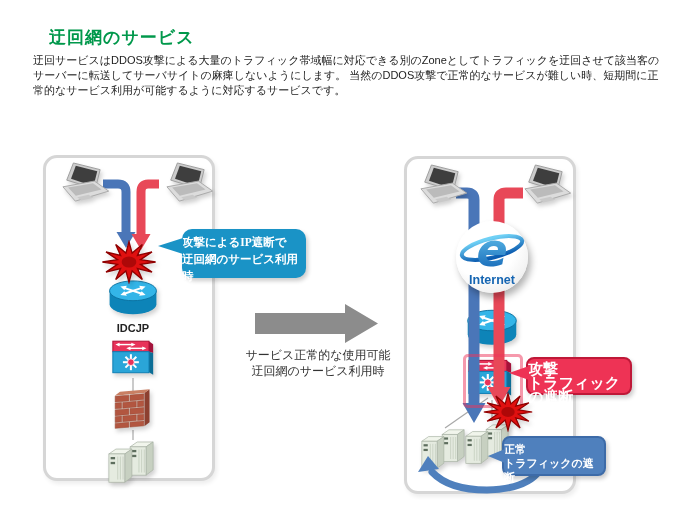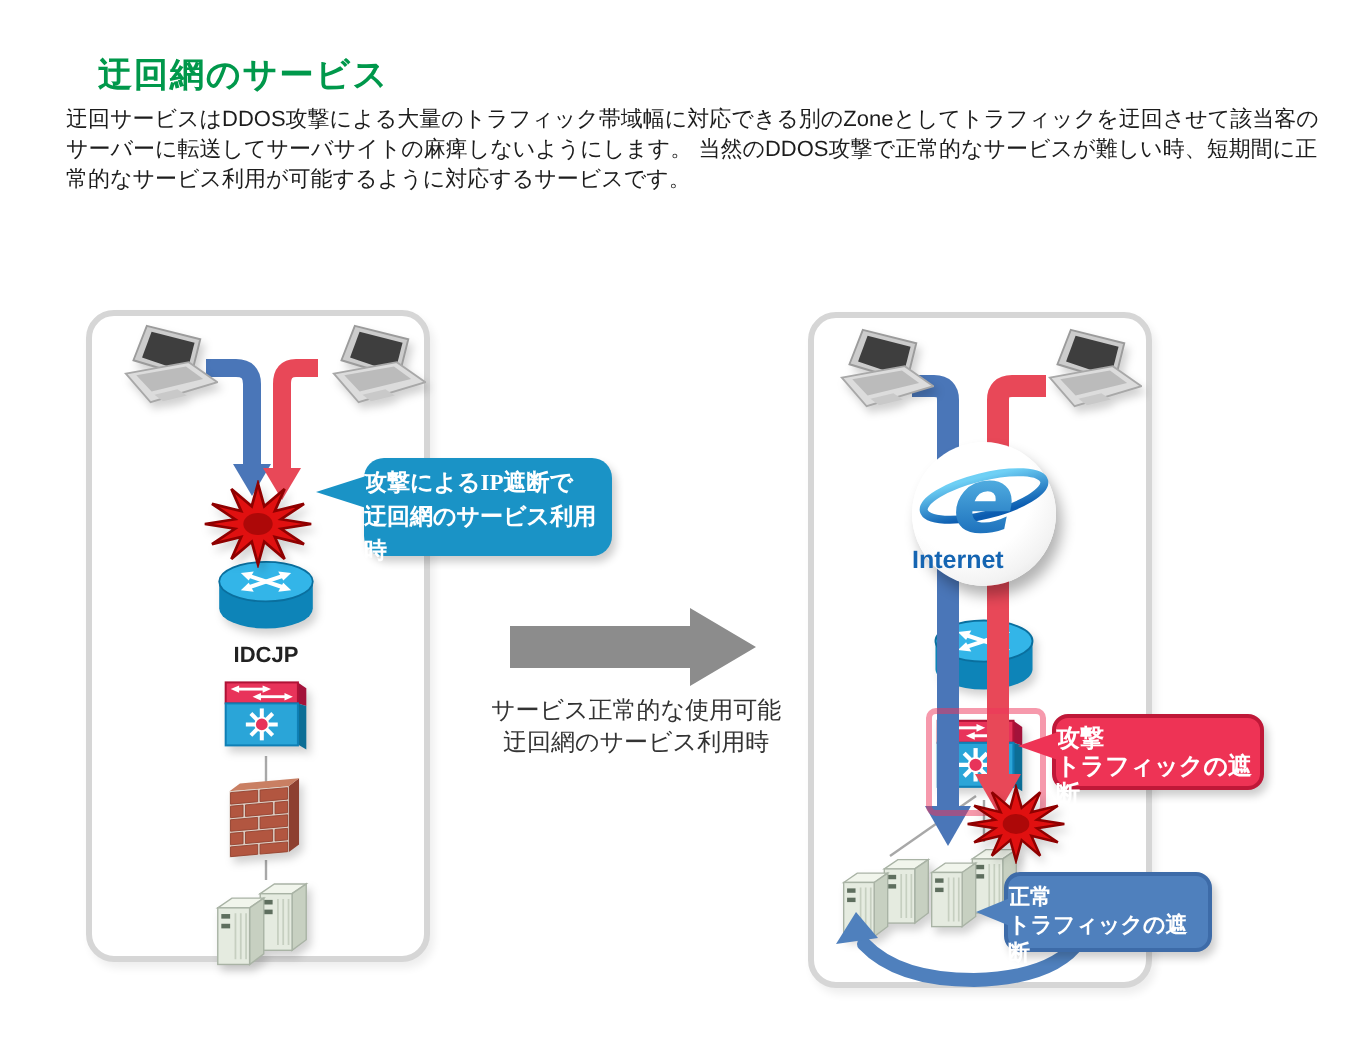--- a/index.html
+++ b/index.html
@@ -30,38 +30,38 @@
     position:absolute;left:103px;top:322px;width:60px;text-align:center;z-index:2;
     font-size:11px;font-weight:bold;color:#222;
   }
   .inet-circle{
     position:absolute;left:456px;top:221px;width:72px;height:72px;border-radius:50%;z-index:4;
     background:radial-gradient(circle at 38% 32%, #ffffff 50%, #f3f3f3 72%, #d8d8d8 100%);
     box-shadow:3px 5px 7px rgba(0,0,0,0.30);
   }
   .inet-circle .e-logo{position:absolute;left:0;top:3px;width:72px;height:48px;}
   .inet-label{
-    position:absolute;left:0;bottom:6px;width:100%;text-align:left;
+    position:absolute;left:0;bottom:6px;width:100%;text-align:center;
     font-size:12.5px;font-weight:bold;color:var(--internet-blue,#1565b2);
   }
   .callout{position:absolute;z-index:5;color:#fff;font-weight:bold;text-align:left;font-family:Liberation Serif, serif;}
   .callout .tail{position:absolute;width:0;height:0;}
   .callout-ipblock{
     left:182px;top:229px;width:124px;height:44px;border-radius:10px;
     background:var(--callout-blue,#1a93c6);font-size:11.5px;line-height:17px;padding-top:5px;
     box-shadow:2px 3px 4px rgba(0,0,0,0.2);
   }
   .callout-ipblock .tail{
     left:-24px;top:9px;border-top:8px solid transparent;border-bottom:8px solid transparent;
     border-right:25px solid var(--callout-blue,#1a93c6);
   }
   .callout-attack{
     left:526px;top:357px;width:102px;height:31px;border-radius:8px;
     background:var(--callout-red,#ee3355);border:2px solid var(--callout-red-border,#bf1838);
-    font-size:12px;line-height:14px;padding-top:3px;box-shadow:2px 3px 4px rgba(0,0,0,0.2);
+    font-size:15px;line-height:14px;padding-top:3px;box-shadow:2px 3px 4px rgba(0,0,0,0.2);
   }
   .callout-attack .tail{
     left:-19px;top:7px;border-top:7px solid transparent;border-bottom:7px solid transparent;
     border-right:20px solid var(--callout-red,#ee3355);
   }
   .callout-normal{
     left:502px;top:436px;width:100px;height:32px;border-radius:8px;
     background:var(--callout-steel,#4f80bd);border:2px solid var(--callout-steel-border,#3d6ba8);
     font-size:11px;line-height:14px;padding-top:4px;box-shadow:2px 3px 4px rgba(0,0,0,0.2);
   }

